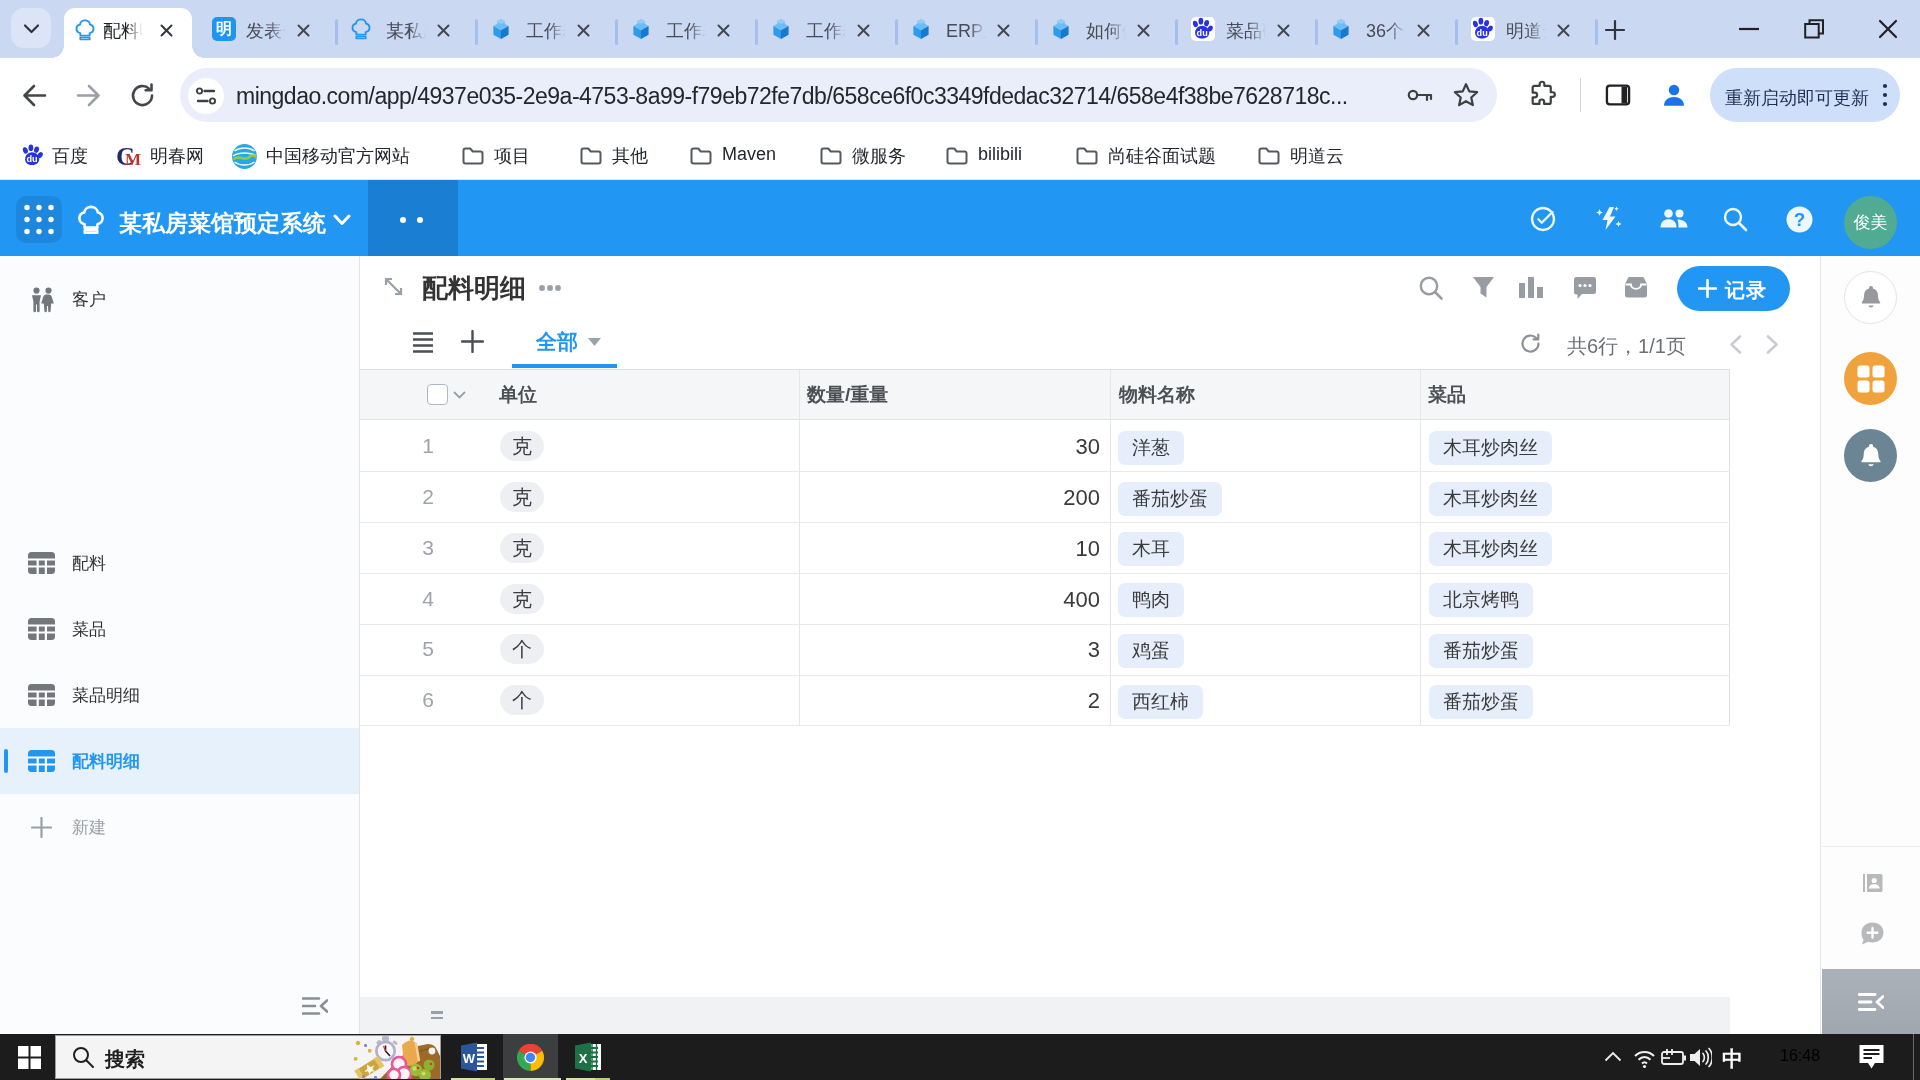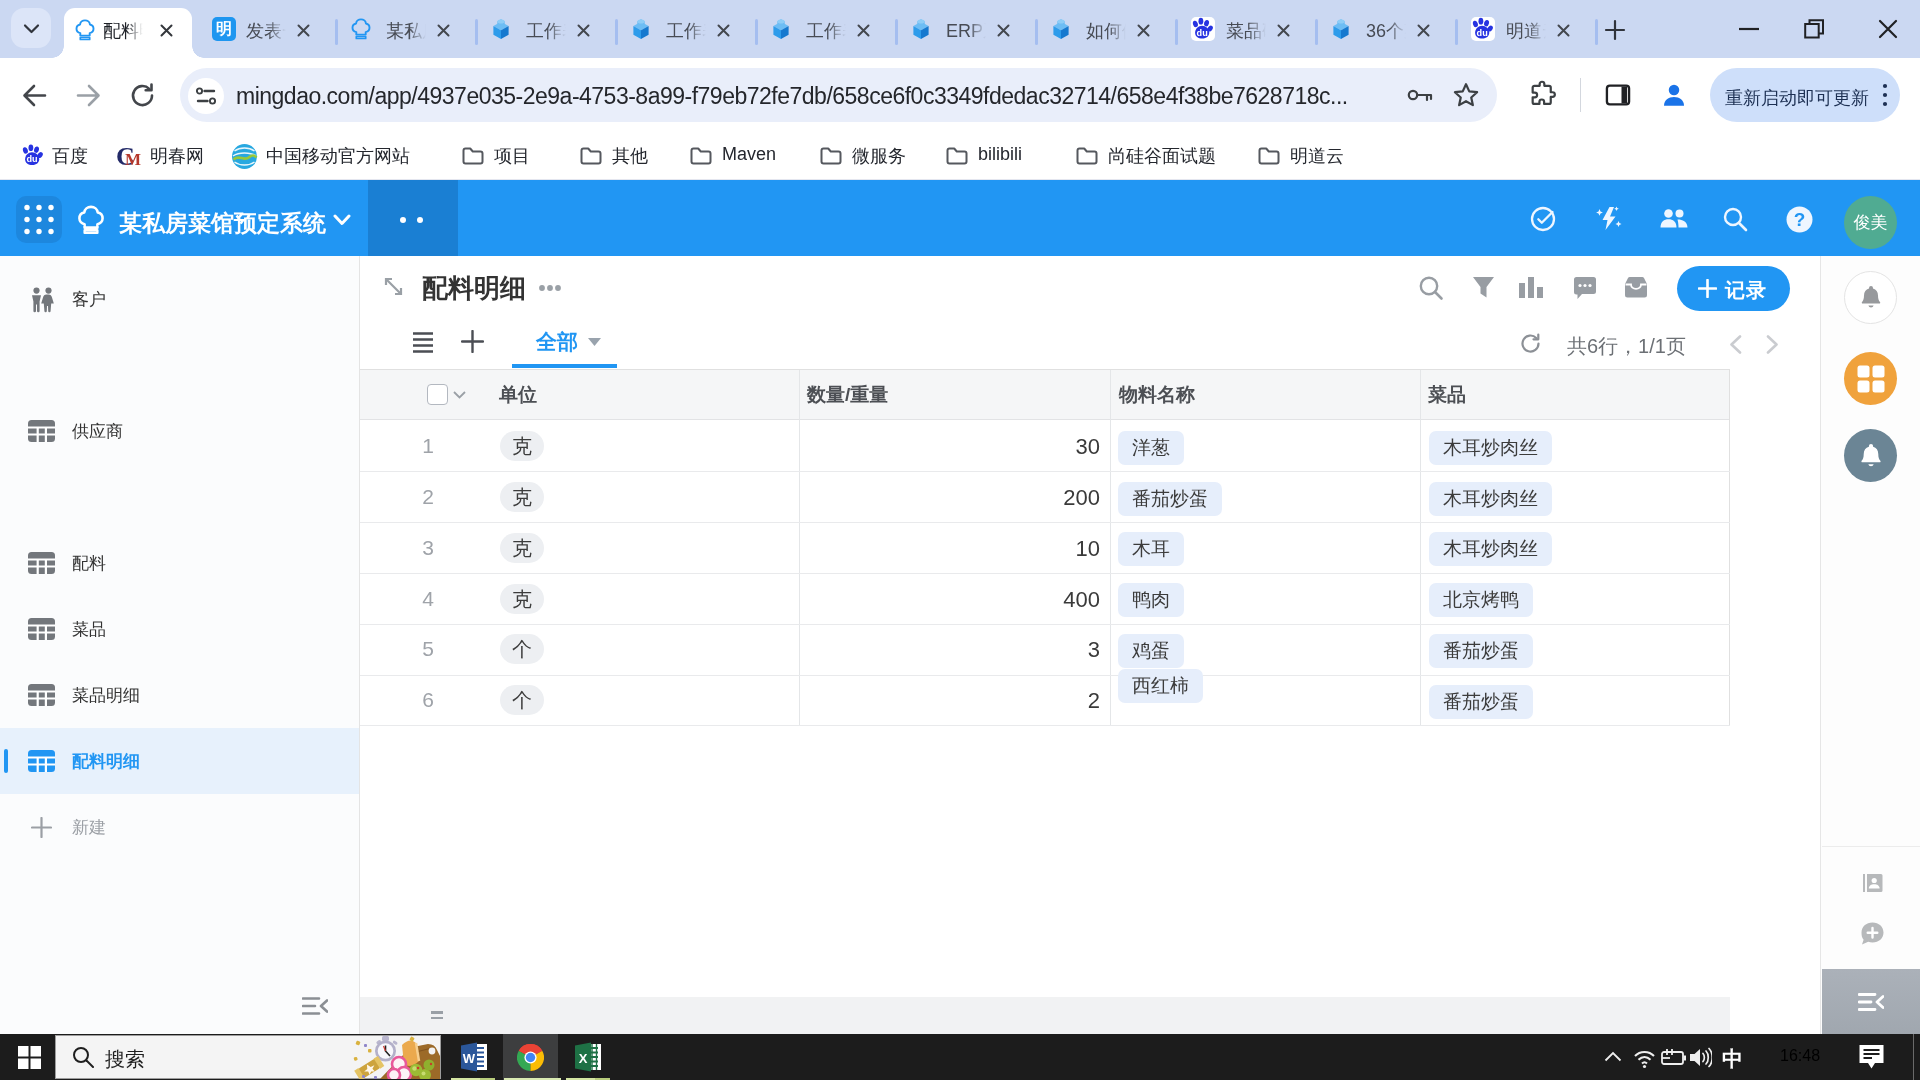--- a/index.html
+++ b/index.html
@@ -369,26 +369,20 @@
         <g fill="#73777c">
           <circle cx="6.5" cy="3.6" r="3.1"></circle>
           <path d="M2.5 8.2 h8 a0.4 0.4 0 0 1 0.4 0.6 L9.6 14.5 V24 a1.3 1.3 0 0 1 -2.6 0 V17.5 h-1 V24 a1.3 1.3 0 0 1 -2.6 0 V14.5 L2.1 8.8 A0.4 0.4 0 0 1 2.5 8.2 Z"></path>
           <circle cx="18.5" cy="3.6" r="3.1"></circle>
           <path d="M18.5 7.6 c2 0 3 1.2 3.5 2.8 l1.8 6.2 h-2.6 l-0.6 7.5 a1.2 1.2 0 0 1 -2.4 0 l-0.2 -5 h-1 l-0.2 5 a1.2 1.2 0 0 1 -2.4 0 L13.8 16.6 h-2.6 l1.8 -6.2 c0.5 -1.6 1.5 -2.8 3.5 -2.8 Z"></path>
         </g>
       </svg>
     <div class="abs navtxt">客户</div>
   </div>
 
-  <div class="abs navitem" style="top:142px">
-      <svg class="abs" style="left:28px;top:22px;color:#73777c" width="27" height="22" viewBox="0 0 27 22">
-        <use href="#tblico"></use>
-      </svg>
-      <div class="abs navtxt">供应商</div>
-    </div>
   <div class="abs navitem" style="top:274px">
       <svg class="abs" style="left:28px;top:22px;color:#73777c" width="27" height="22" viewBox="0 0 27 22">
         <use href="#tblico"></use>
       </svg>
       <div class="abs navtxt">配料</div>
     </div>
   <div class="abs navitem" style="top:340px">
       <svg class="abs" style="left:28px;top:22px;color:#73777c" width="27" height="22" viewBox="0 0 27 22">
         <use href="#tblico"></use>
       </svg>
@@ -533,21 +527,21 @@
 
     <div class="abs rownum" style="left:53px;top:381px;width:30px;text-align:center;">5</div>
     <div class="abs unitpill" style="left:140px;top:378px;">个</div>
     <div class="abs num" style="left:600px;top:381px;width:140px;text-align:right;">3</div>
     <div class="abs chip" style="left:758px;top:378px;">鸡蛋</div>
     <div class="abs chip" style="left:1069px;top:378px;">番茄炒蛋</div>
 
     <div class="abs rownum" style="left:53px;top:432px;width:30px;text-align:center;">6</div>
     <div class="abs unitpill" style="left:140px;top:429px;">个</div>
     <div class="abs num" style="left:600px;top:432px;width:140px;text-align:right;">2</div>
-    <div class="abs chip" style="left:758px;top:413px;">西红柿</div>
+    <div class="abs chip" style="left:758px;top:429px;">西红柿</div>
     <div class="abs chip" style="left:1069px;top:429px;">番茄炒蛋</div>
   </div>
 
   <div class="abs" style="left:0;top:741px;width:1370px;height:37px;background:#f1f2f3;"></div>
   <div class="abs" style="left:71px;top:755px;width:12px;height:2.5px;background:#9aa0a6;"></div>
   <div class="abs" style="left:71px;top:760.5px;width:12px;height:2.5px;background:#9aa0a6;"></div>
 </div>
 <div class="abs" id="rail">
   <div class="abs" style="left:23px;top:15px;width:53px;height:53px;border-radius:50%;background:#fff;border:1px solid #e4e4e4;box-sizing:border-box;"></div>
   <svg class="abs" style="left:39px;top:29px" width="22" height="25" viewBox="0 0 22 25">
@@ -595,21 +589,21 @@
         <rect x="0" y="12.5" width="10.5" height="10.5"></rect>
         <rect x="12.5" y="12.5" width="10.5" height="10.5"></rect>
       </g>
     </svg>
 
   <div class="abs" style="left:55px;top:1035px;width:386px;height:44px;background:#f4f4f4;border:1px solid #9d9d9d;box-sizing:border-box;"></div>
   <svg class="abs" style="left:72px;top:1046px" width="22" height="22" viewBox="0 0 22 22">
       <circle cx="9" cy="9" r="7" fill="none" stroke="#1f1f1f" stroke-width="2"></circle>
       <path d="M14.5 14.5 L21 21" stroke="#1f1f1f" stroke-width="2" stroke-linecap="round"></path>
     </svg>
-  <div class="abs" style="left:105px;top:1046px;font-size:20px;color:#1f1f1f;white-space:nowrap;">搜索</div>
+  <div class="abs" style="left:105px;top:1046px;font-size:20px;color:#1f1f1f;white-space:nowrap;font-weight:bold;">搜索</div>
 
   <svg class="abs" style="left:352px;top:1035px" width="89" height="44" viewBox="0 0 89 44">
     <path d="M28 44 L54 17 Q58 11 66 11 L76 9 Q83 9 85 15 L88 21 L88 44 Z" fill="#9c6a28"></path>
     <path d="M56 19 L80 13" stroke="#835420" stroke-width="1.2" fill="none"></path>
     <circle cx="80" cy="16" r="3.4" fill="#f2f2f2"></circle>
     <path d="M50 10 Q58 2 64 8 L67 26 Q59 34 52 29 Z" fill="#eba94d"></path>
     <path d="M64 8 L67 26" stroke="#f7cf8e" stroke-width="2.5" fill="none"></path>
     <circle cx="47" cy="29" r="7" fill="#fdf3f6" stroke="#e8589a" stroke-width="2.6"></circle>
     <circle cx="52" cy="39" r="7" fill="#fdf3f6" stroke="#e8589a" stroke-width="2.6"></circle>
     <circle cx="42" cy="40" r="6" fill="#fdf3f6" stroke="#e8589a" stroke-width="2.6"></circle>

